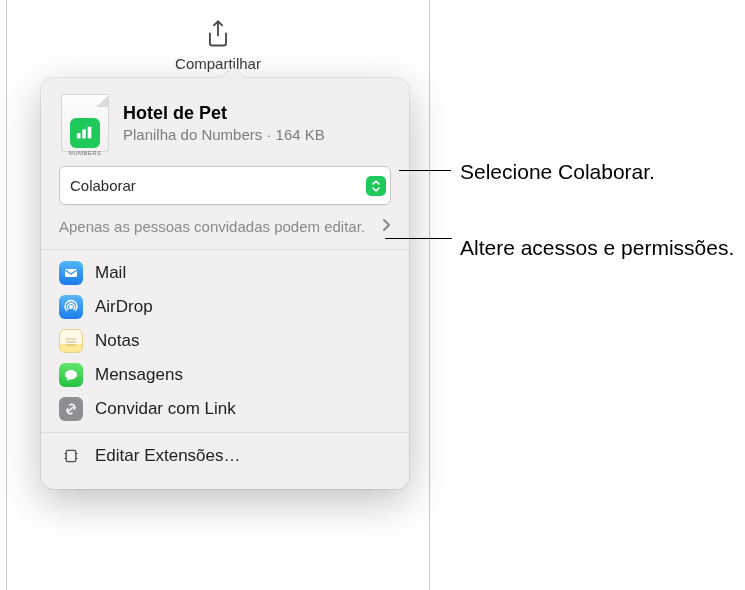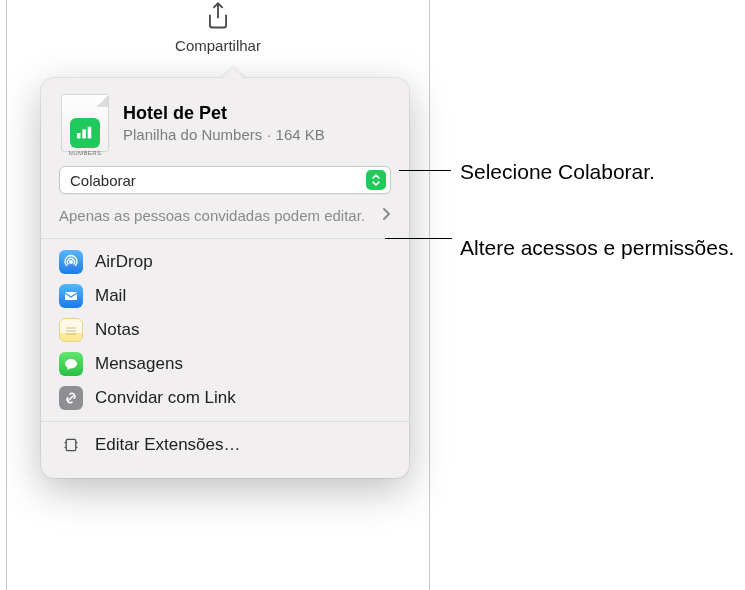--- a/index.html
+++ b/index.html
@@ -25,21 +25,21 @@
       border-right: 1.5px solid #c9c9c9;
       background: #ffffff;
     }
     .toolbar {
       position: relative;
       height: 76px;
       display: flex;
       flex-direction: column;
       align-items: center;
       justify-content: flex-end;
-      padding-bottom: 22px;
+      padding-bottom: 4px;
     }
     .share-icon-wrap {
       display: flex;
       flex-direction: column;
       align-items: center;
       gap: 2px;
     }
     .share-icon svg {
       width: 28px;
       height: 30px;
@@ -143,21 +143,21 @@
     }
     .doc-subtitle {
       font-size: 15px;
       color: #7d7d7d;
     }
     .mode-select-wrap {
       padding: 0 18px 6px 18px;
     }
     .mode-select {
       width: 100%;
-      height: 28px;
+      height: 39px;
       background: #ffffff;
       border: 1px solid #c7c7c7;
       border-radius: 6px;
       display: flex;
       align-items: center;
       padding: 0 4px 0 10px;
       justify-content: space-between;
       box-shadow: 0 1px 1px rgba(0,0,0,0.04);
     }
     .mode-select-label {
@@ -333,38 +333,38 @@
             <path d="M2 2 L7 7 L2 12" stroke-linecap="round" stroke-linejoin="round"></path>
           </svg>
       </span>
     </div>
 
     <div class="divider"></div>
 
     <div class="option-list">
 
       <div class="option-row">
+        <span class="opt-icon mail">
+          <svg viewBox="0 0 16 16">
+              <rect x="2" y="4" width="12" height="8" rx="1" fill="#fff"></rect>
+              <path d="M2 5 L8 9 L14 5" stroke="#3896ef" stroke-width="1.2" fill="none"></path>
+            </svg>
+        </span>
+        <span class="opt-label">Mail</span>
+      </div>
+
+      <div class="option-row">
         <span class="opt-icon airdrop">
           <svg viewBox="0 0 16 16">
               <circle cx="8" cy="8" r="2" fill="#fff"></circle>
               <path d="M4 12 a6 6 0 1 1 8 0" stroke="#fff" stroke-width="1.4" fill="none"></path>
               <path d="M5.5 10.5 a3.5 3.5 0 1 1 5 0" stroke="#fff" stroke-width="1.4" fill="none"></path>
             </svg>
         </span>
         <span class="opt-label">AirDrop</span>
-      </div>
-
-      <div class="option-row">
-        <span class="opt-icon mail">
-          <svg viewBox="0 0 16 16">
-              <rect x="2" y="4" width="12" height="8" rx="1" fill="#fff"></rect>
-              <path d="M2 5 L8 9 L14 5" stroke="#3896ef" stroke-width="1.2" fill="none"></path>
-            </svg>
-        </span>
-        <span class="opt-label">Mail</span>
       </div>
 
       <div class="option-row">
         <span class="opt-icon notes">
           <svg viewBox="0 0 16 16">
               <line x1="3" y1="6" x2="13" y2="6" stroke="#b8a86a" stroke-width="0.7"></line>
               <line x1="3" y1="9" x2="13" y2="9" stroke="#b8a86a" stroke-width="0.7"></line>
               <line x1="3" y1="12" x2="13" y2="12" stroke="#b8a86a" stroke-width="0.7"></line>
             </svg>
         </span>

